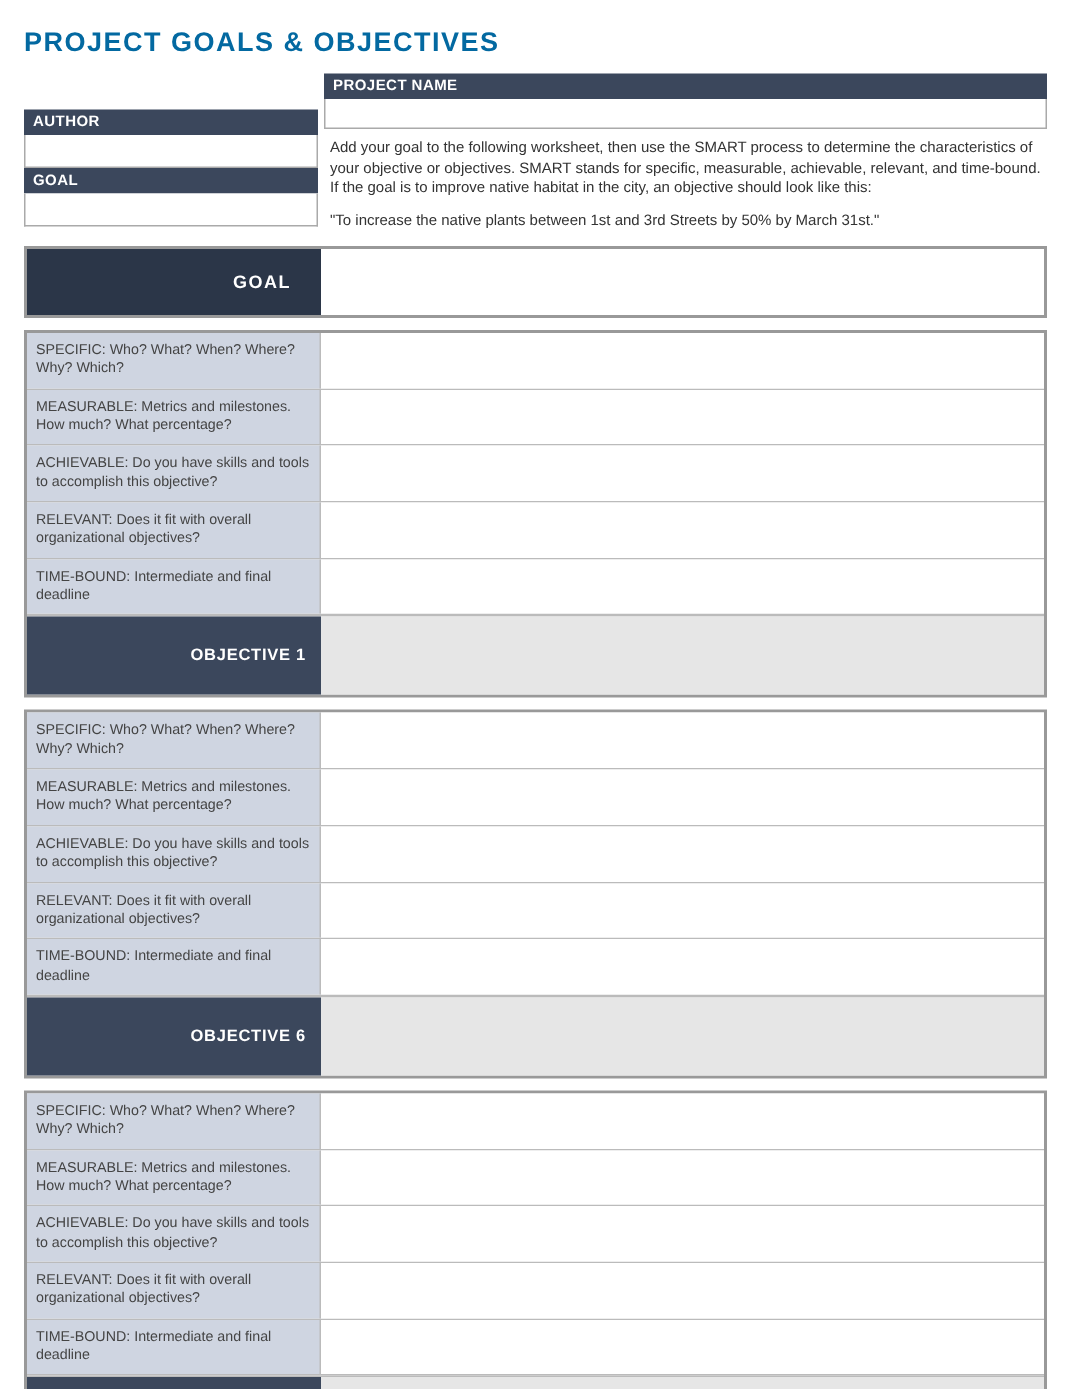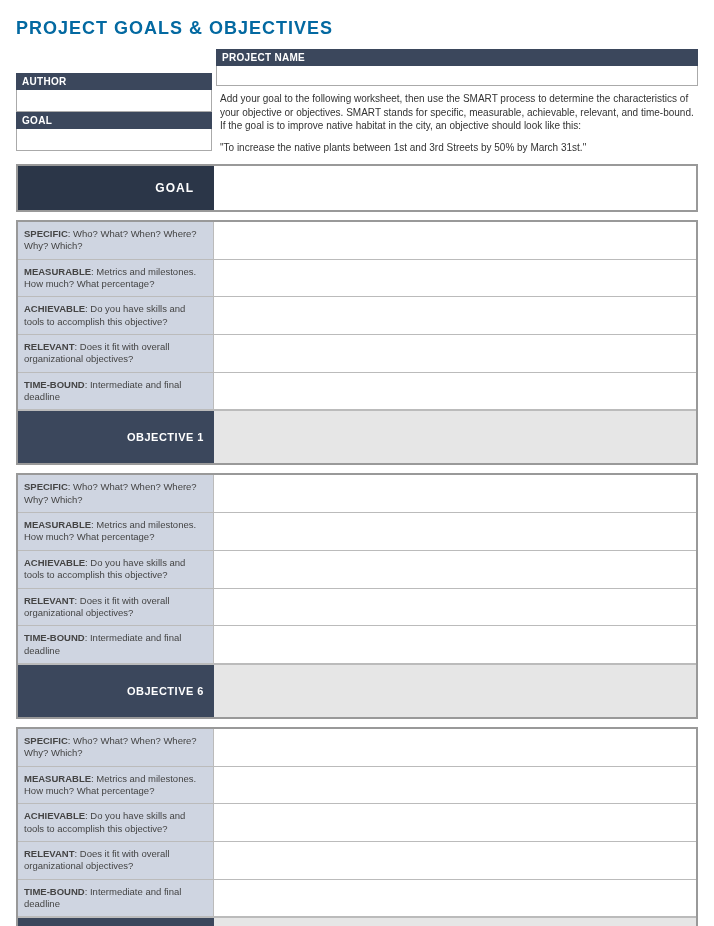--- a/index.html
+++ b/index.html
@@ -96,21 +96,21 @@
   .smart-label {
     width: 196px;
     background: #cfd5e1;
     font-size: 9.5px;
     color: #444;
     padding: 6px 6px;
     line-height: 1.3;
     border-right: 1px solid #bbb;
   }
   .smart-label .strong {
-    font-weight: bold;
+    font-weight: normal;
   }
   .smart-input {
     flex: 1;
     background: #fff;
     min-height: 32px;
   }
   .objective-row {
     display: flex;
     border-top: 1px solid #bbb;
   }

